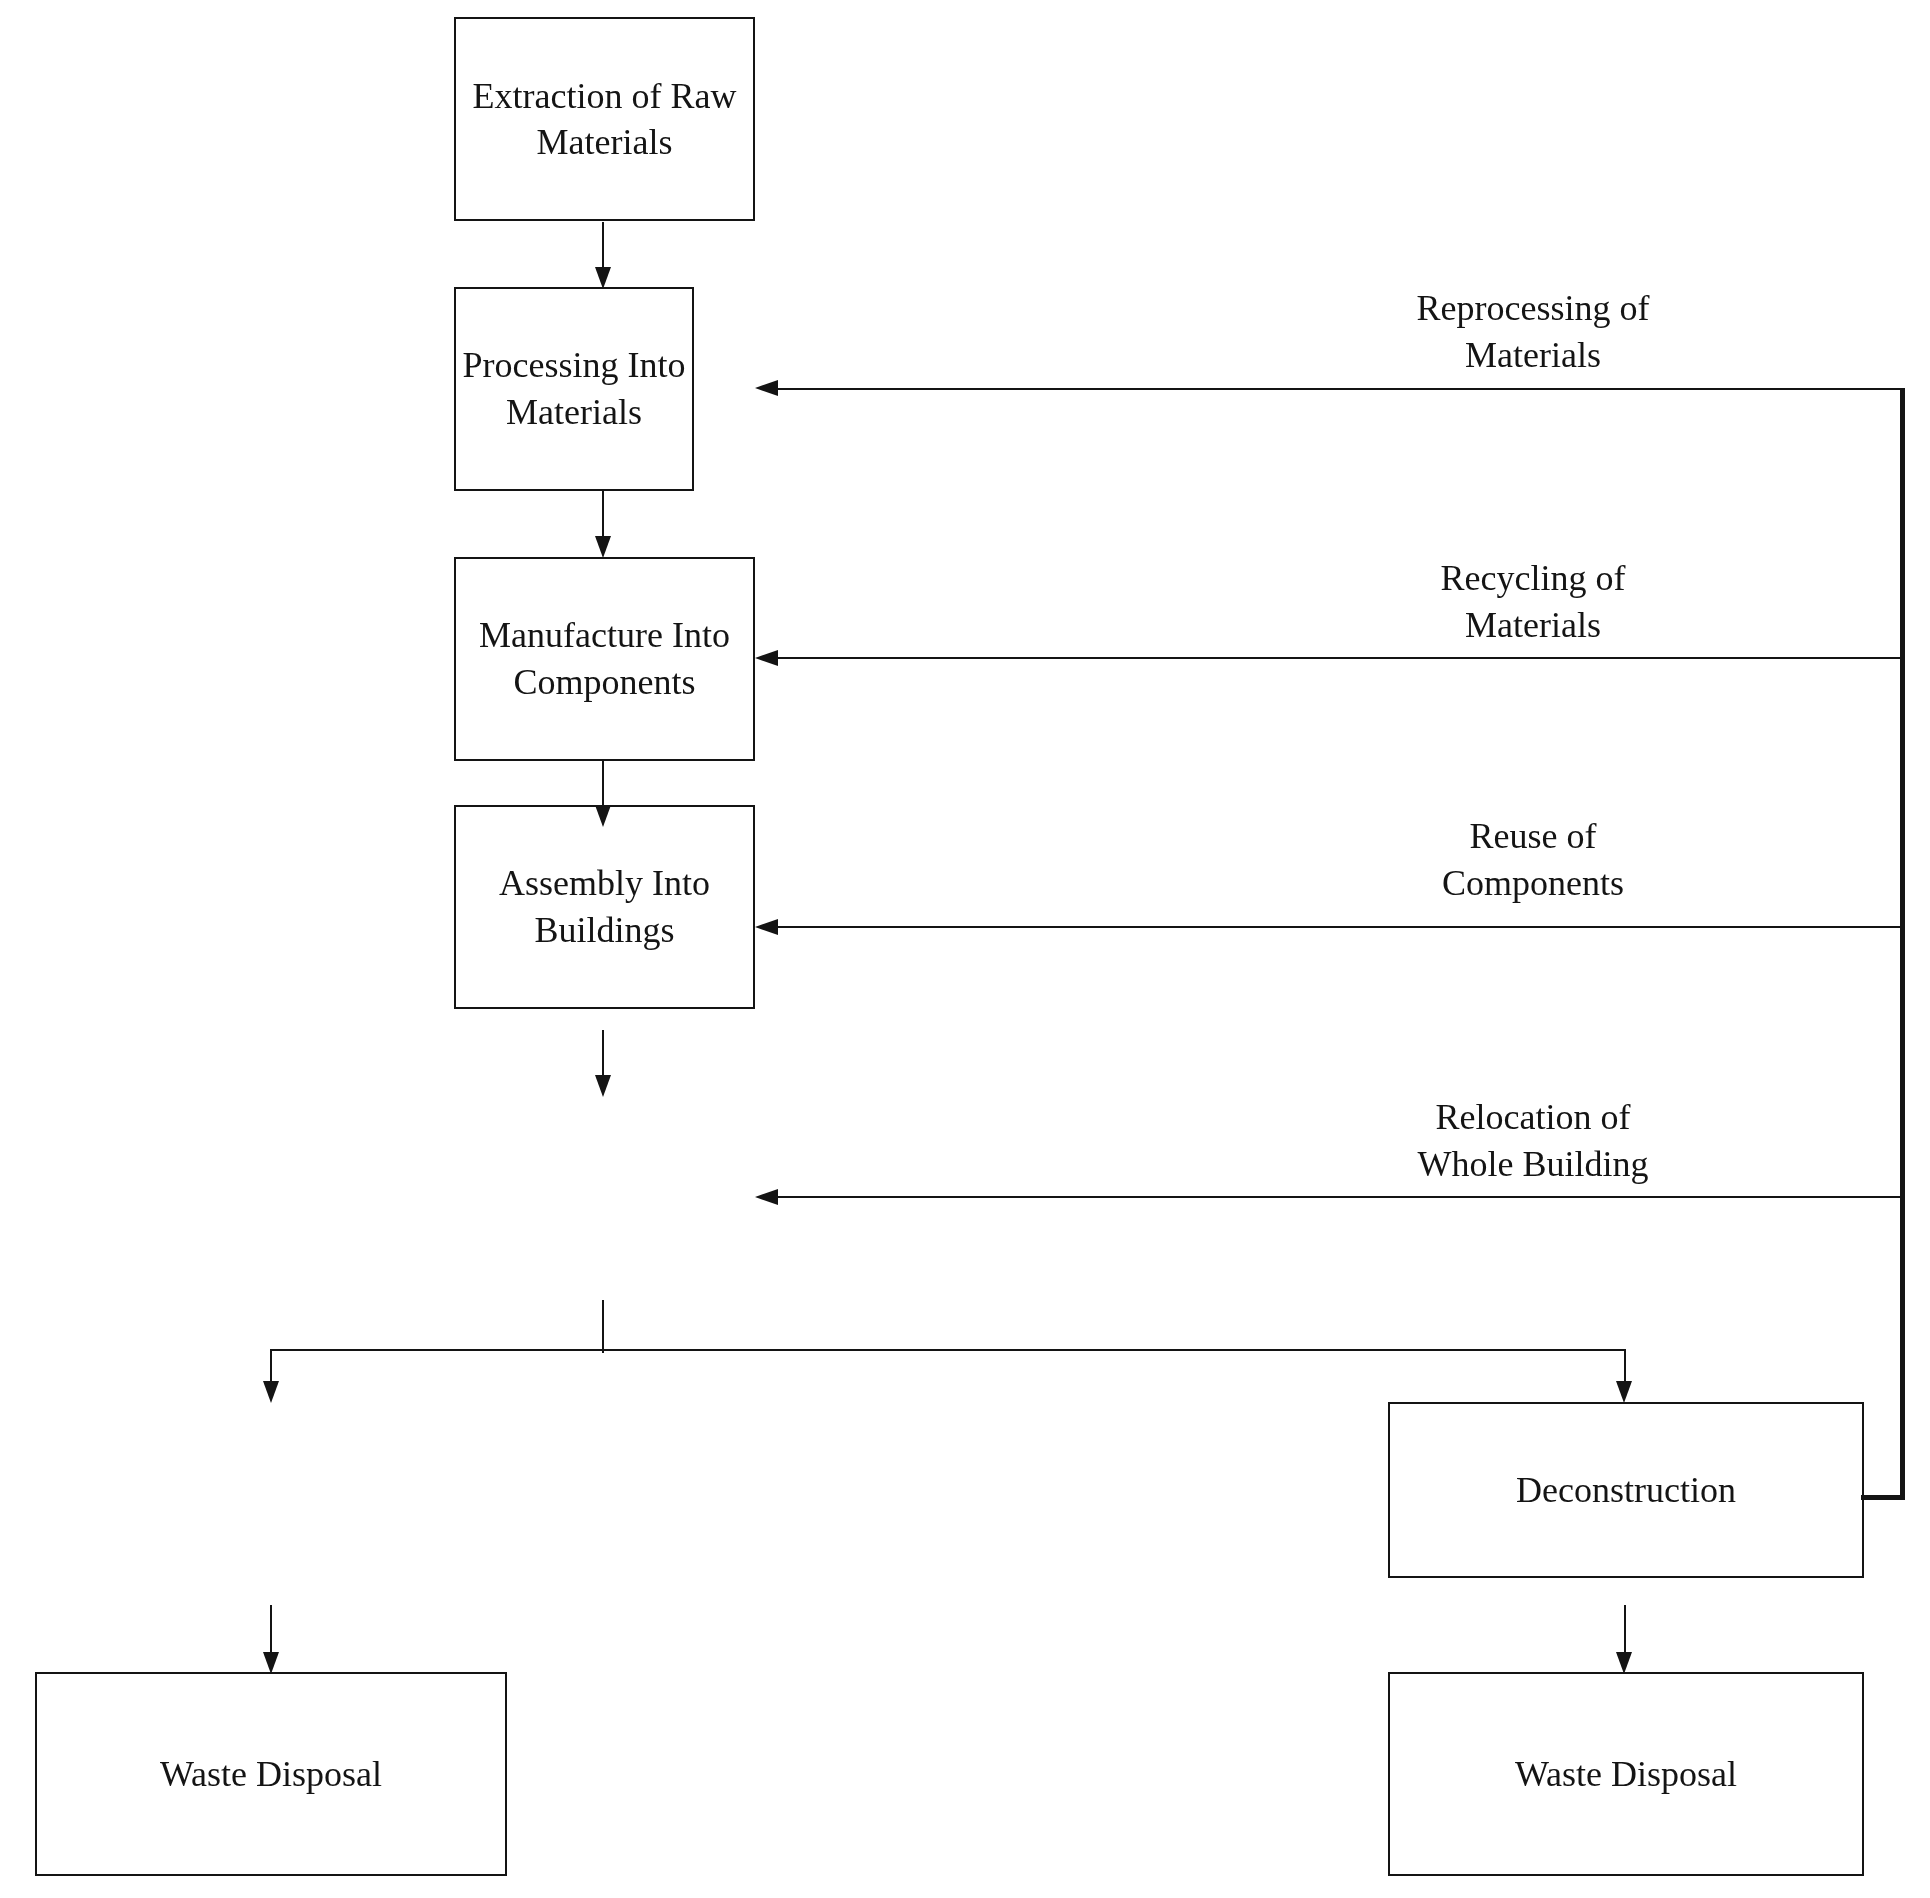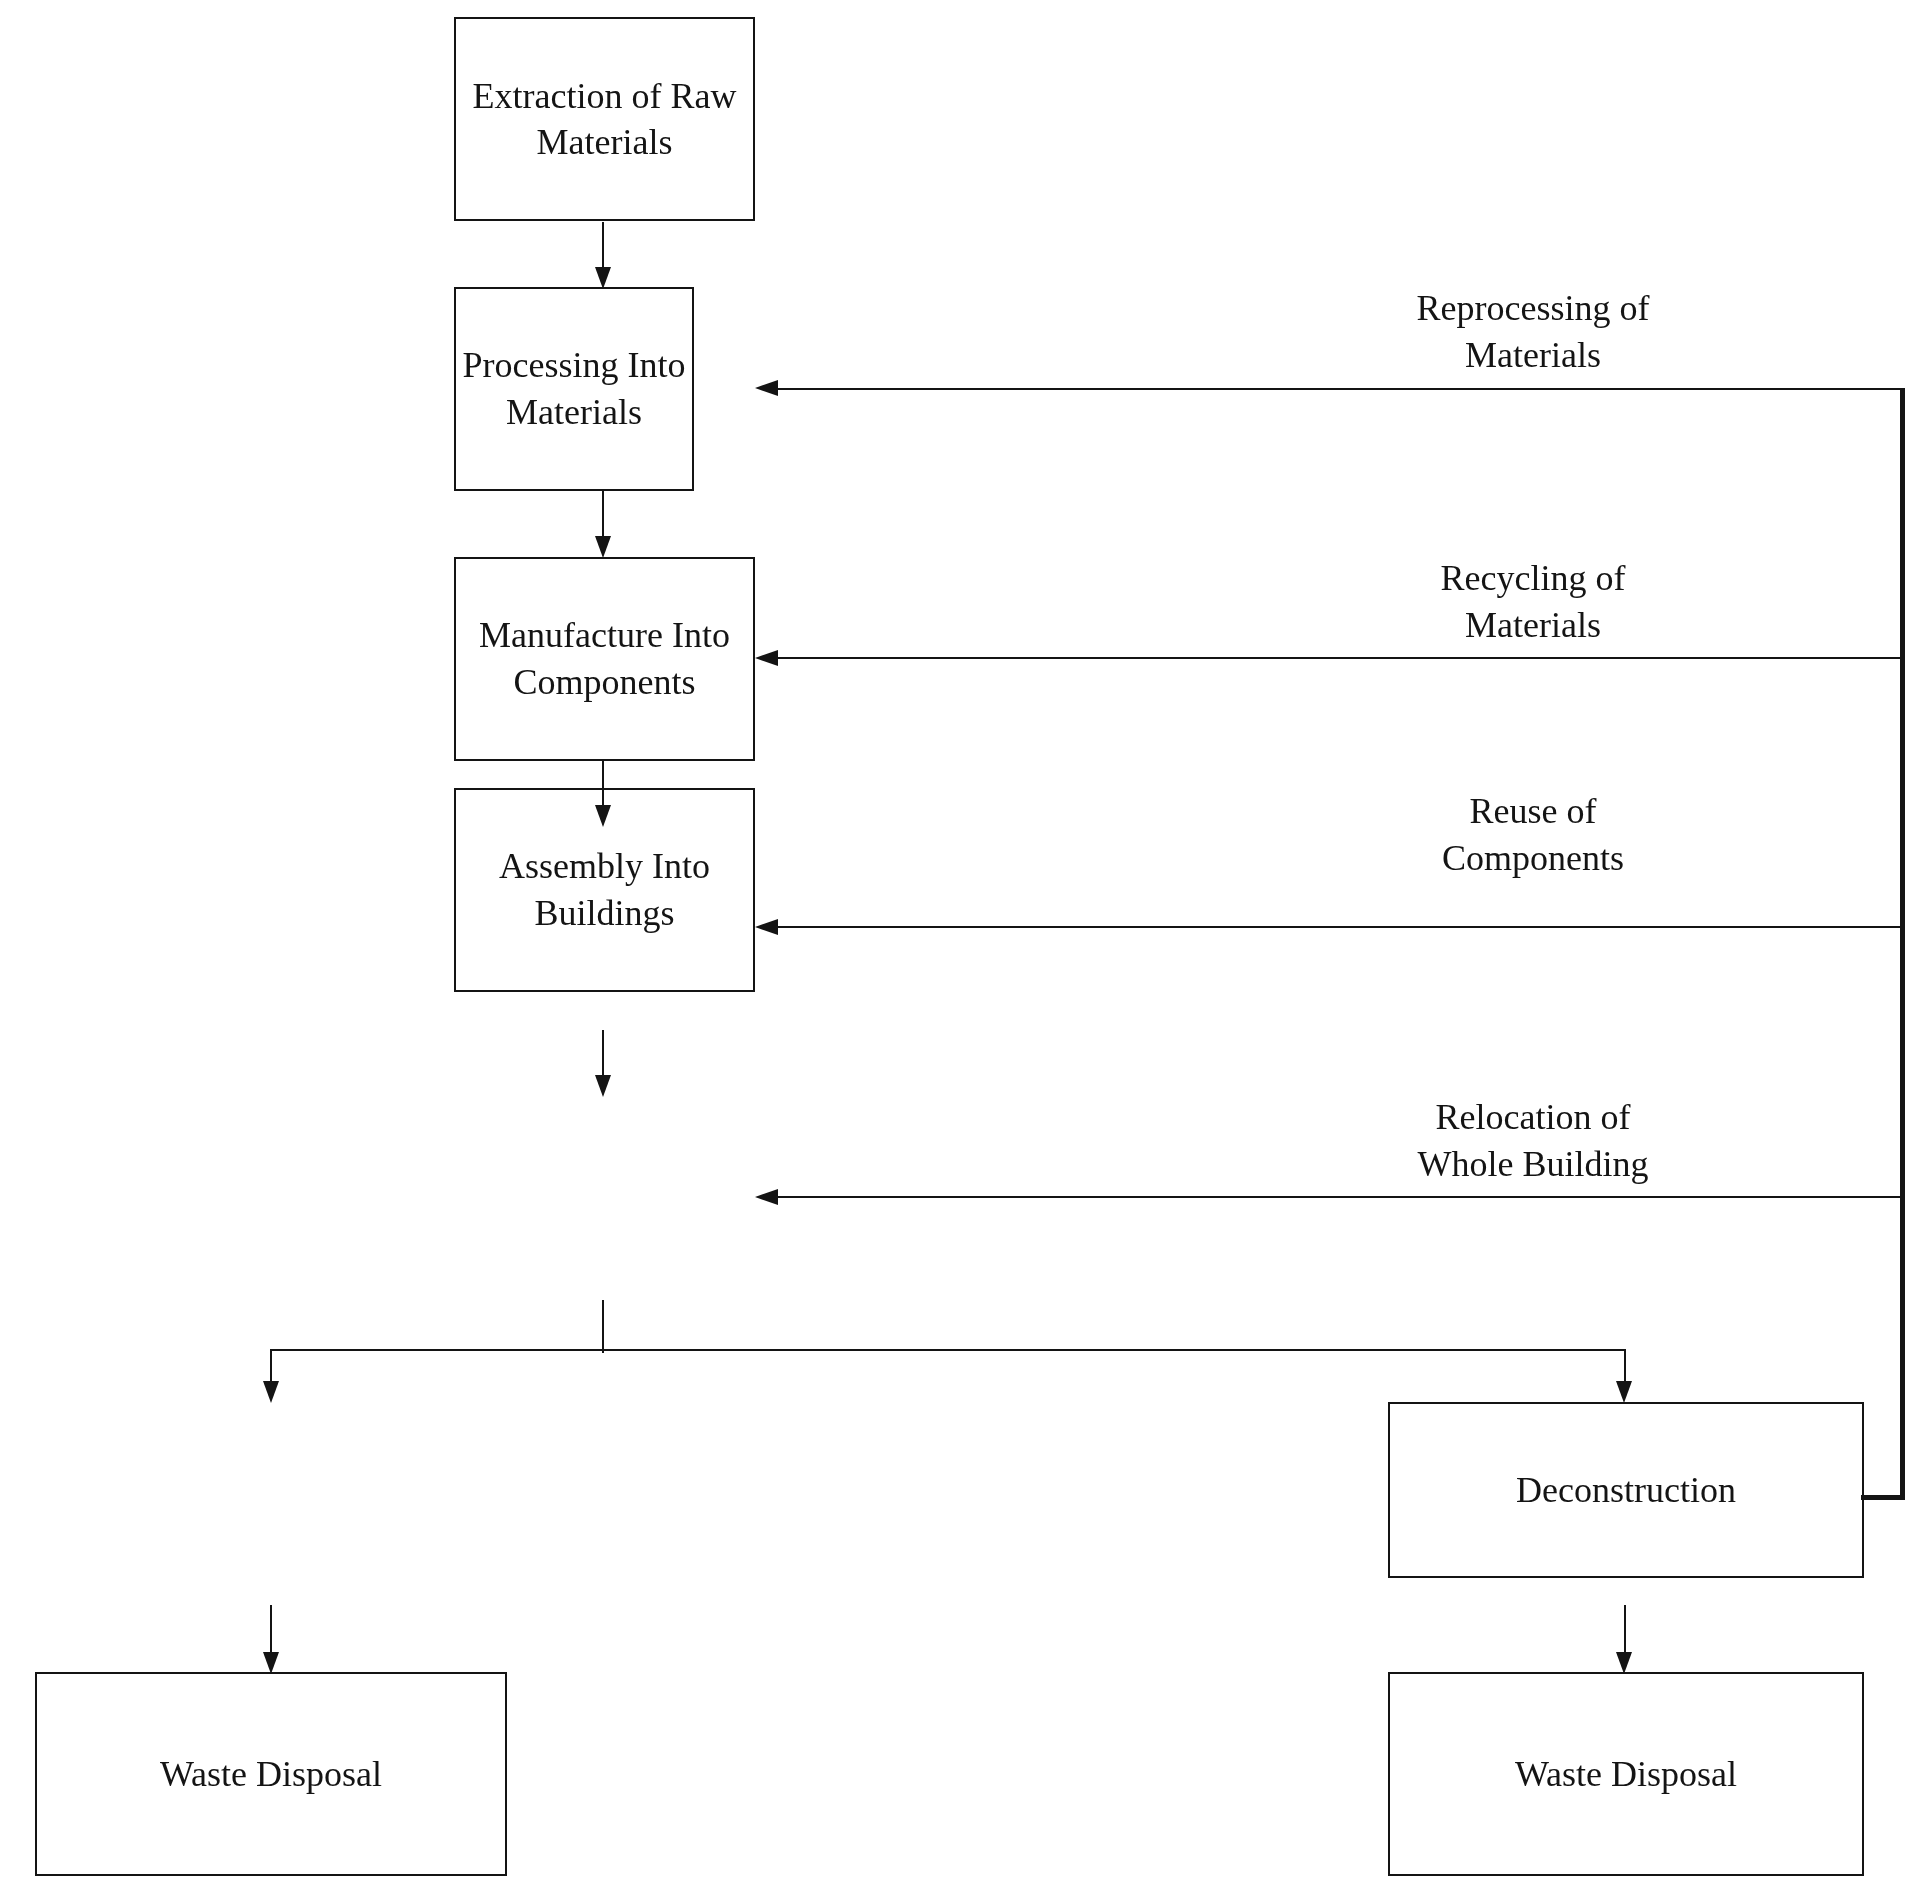--- a/index.html
+++ b/index.html
@@ -69,21 +69,21 @@
 
   <div class="box" style="left:454px; top:17.3px;  width:301px; height:204px;">Extraction of Raw
 Materials</div>
 
   <div class="box" style="left:454px; top:287px; width:240px; height:204px;">Processing Into
 Materials</div>
 
   <div class="box" style="left:454px; top:557px; width:301px; height:204px;">Manufacture Into
 Components</div>
 
-  <div class="box" style="left:454px; top:788px; width:301px; height:204px;">Assembly Into
+  <div class="box" style="left:454px; top:805px; width:301px; height:204px;">Assembly Into
 Buildings</div>
 
 
 
   <div class="box" style="left:35px; top:1672px; width:472px; height:204px;">Waste Disposal</div>
 
   <div class="box" style="left:1388px; top:1402px; width:476px; height:176px;">Deconstruction</div>
 
   <div class="box" style="left:1388px; top:1672px; width:476px; height:204px;">Waste Disposal</div>
 
@@ -122,21 +122,21 @@
   <div class="edge-label" style="left:1313px; top:285px;">Reprocessing of
 Materials</div>
 
   <div class="hline" style="left:777px; top:657px; width:1126px;"></div>
   <div class="arrow-left" style="left:755px; top:650px;"></div>
   <div class="edge-label" style="left:1313px; top:555px;">Recycling of
 Materials</div>
 
   <div class="hline" style="left:777px; top:926px; width:1126px;"></div>
   <div class="arrow-left" style="left:755px; top:919px;"></div>
-  <div class="edge-label" style="left:1313px; top:788px;font-family:Liberation Serif, serif;">Reuse of
+  <div class="edge-label" style="left:1313px; top:813px;font-family:Liberation Serif, serif;">Reuse of
 Components</div>
 
   <div class="hline" style="left:777px; top:1196px; width:1126px;"></div>
   <div class="arrow-left" style="left:755px; top:1189px;"></div>
   <div class="edge-label" style="left:1313px; top:1094px;">Relocation of
 Whole Building</div>
 
 </div>
 
 

